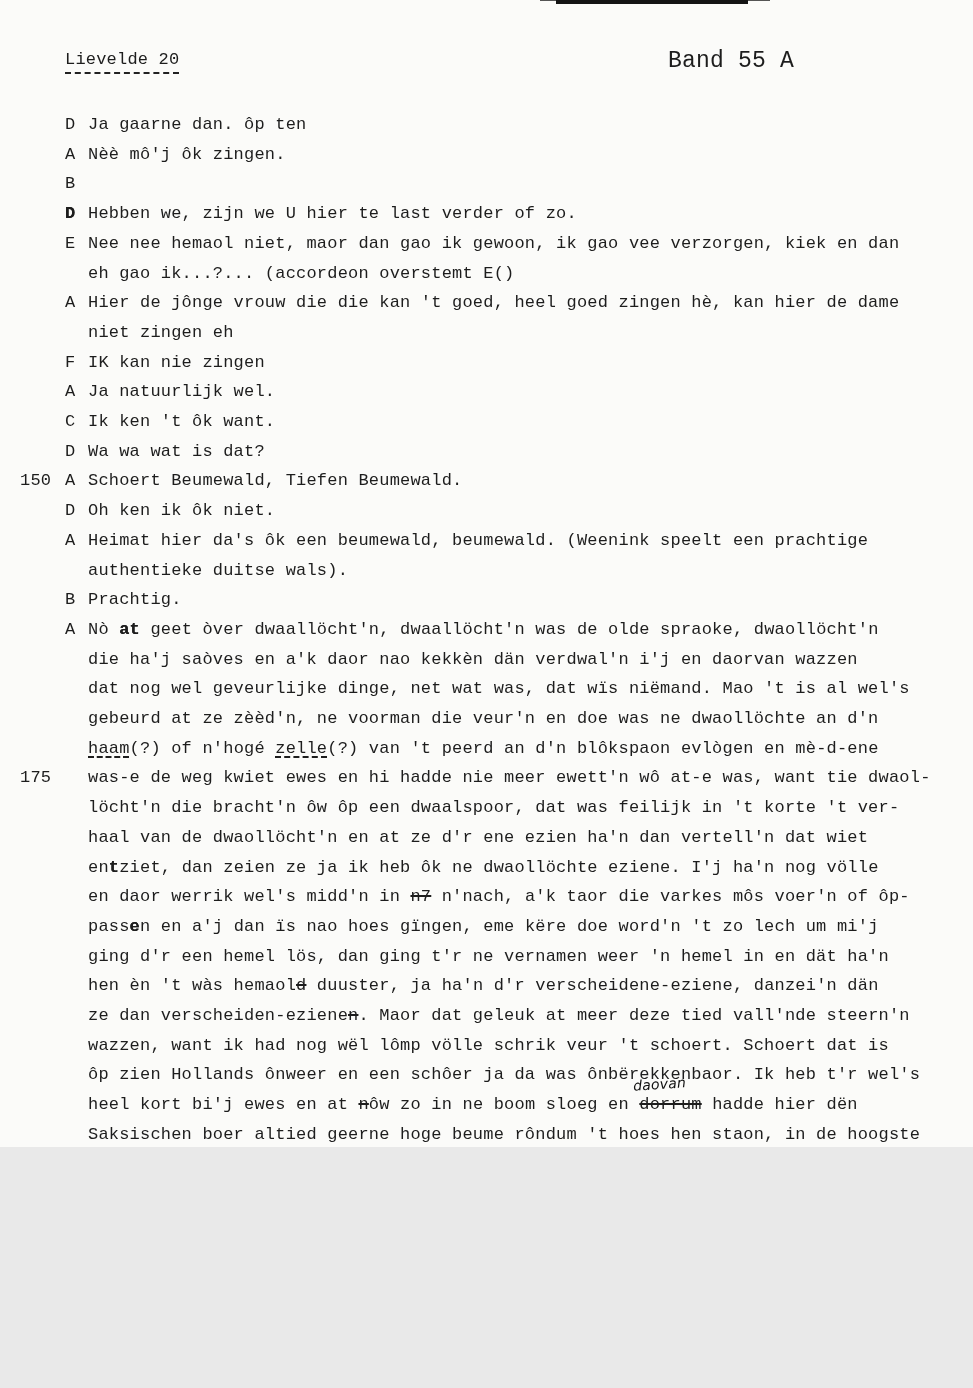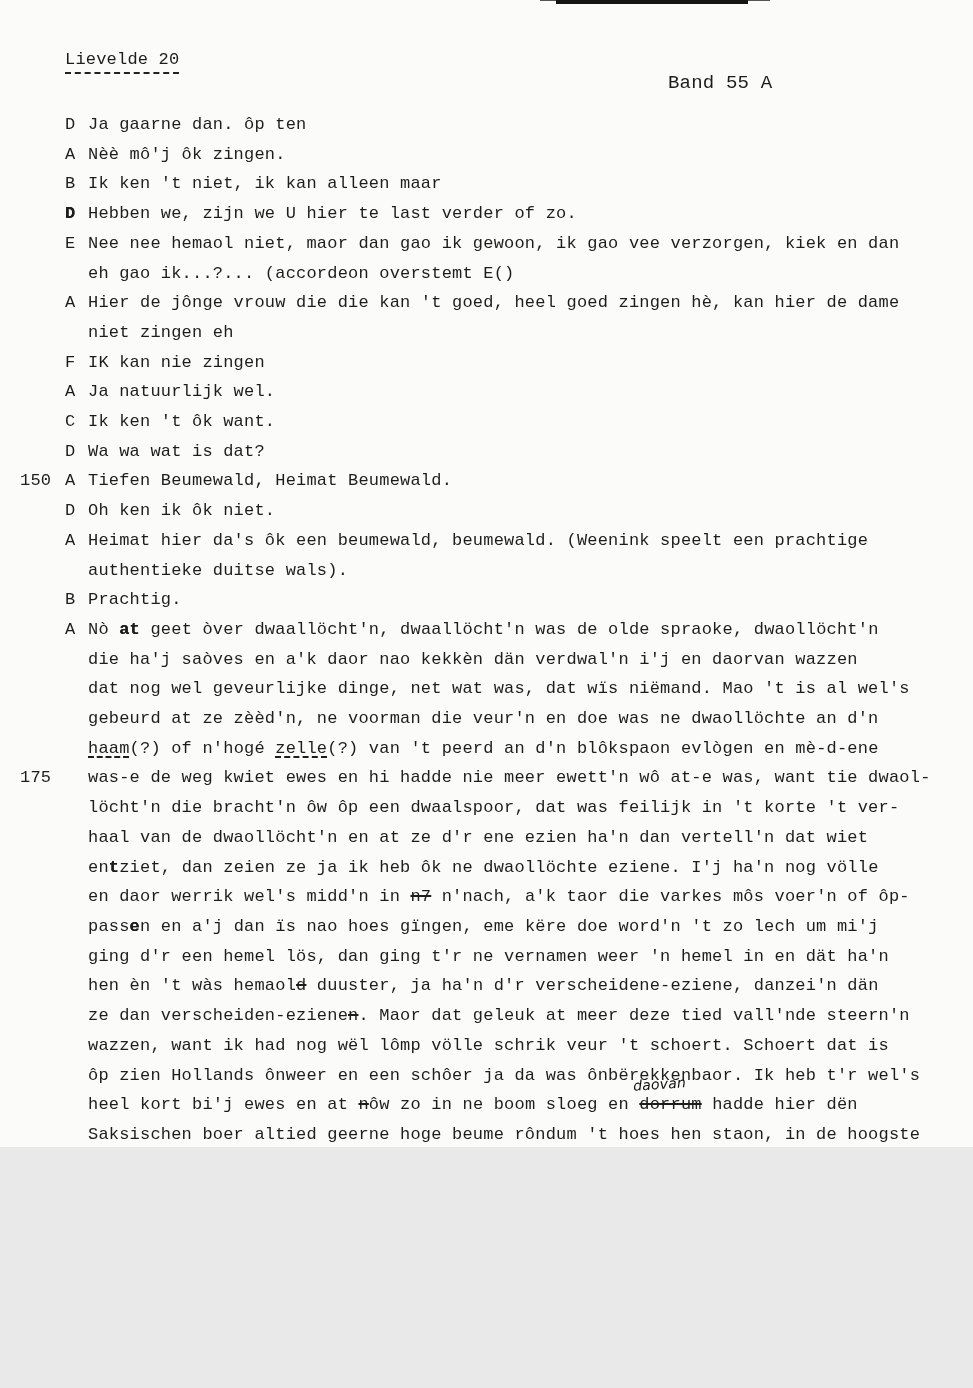--- a/index.html
+++ b/index.html
@@ -24,21 +24,21 @@
     background:#555;
   }
   .header-title{
     position:absolute;top:50px;left:65px;
     font-size:17px;letter-spacing:.2px;
     border-bottom:2px dashed #222;
     padding-bottom:3px;
   }
   .header-band{
     position:absolute;top:48px;left:668px;
-    font-size:19px;letter-spacing:.2px;margin-top:24px;
+    font-size:23px;letter-spacing:.2px;
   }
   .transcript{
     position:absolute;top:110px;left:88px;width:860px;
     font-size:17px;letter-spacing:.2px;
     line-height:29.7px;
   }
   .line{position:relative;min-height:29.7px;white-space:nowrap;}
   .line.gap{margin-top:0;}
   .lineno{position:absolute;left:-68px;}
   .sp{position:absolute;left:-23px;}
@@ -59,31 +59,31 @@
 <body>
 
 <div class="page">
   <div class="top-edge-thin"></div>
   <div class="top-edge"></div>
   <div class="header-title">Lievelde 20</div>
   <div class="header-band">Band 55 A</div>
   <div class="transcript">
       <div class="line"><span class="sp">D</span><span class="txt"><span>Ja gaarne dan. ôp ten</span></span></div>
       <div class="line"><span class="sp">A</span><span class="txt"><span>Nèè mô'j ôk zingen.</span></span></div>
-      <div class="line"><span class="sp">B</span><span class="txt"><span>Ik ken 't niet, ik kan alleen maar</span></span></div>
+      <div class="line"><span class="sp">B</span></div>
       <div class="line"><span class="sp bold">D</span><span class="txt"><span>Hebben we, zijn we U hier te last verder of zo.</span></span></div>
       <div class="line"><span class="sp">E</span><span class="txt"><span>Nee nee hemaol niet, maor dan gao ik gewoon, ik gao vee verzorgen, kiek en dan</span></span></div>
       <div class="line"><span class="txt"><span>eh gao ik...?... (accordeon overstemt E()</span></span></div>
       <div class="line"><span class="sp">A</span><span class="txt"><span>Hier de jônge vrouw die die kan 't goed, heel goed zingen hè, kan hier de dame</span></span></div>
       <div class="line"><span class="txt"><span>niet zingen eh</span></span></div>
       <div class="line"><span class="sp">F</span><span class="txt"><span>IK kan nie zingen</span></span></div>
       <div class="line"><span class="sp">A</span><span class="txt"><span>Ja natuurlijk wel.</span></span></div>
       <div class="line"><span class="sp">C</span><span class="txt"><span>Ik ken 't ôk want.</span></span></div>
       <div class="line"><span class="sp">D</span><span class="txt"><span>Wa wa wat is dat?</span></span></div>
-      <div class="line"><span class="lineno">150</span><span class="sp">A</span><span class="txt"><span>Tiefen Beumewald, Heimat Beumewald.</span></span></div>
+      <div class="line"><span class="lineno">150</span><span class="sp">A</span><span class="txt"><span>Schoert Beumewald, Tiefen Beumewald.</span></span></div>
       <div class="line"><span class="sp">D</span><span class="txt"><span>Oh ken ik ôk niet.</span></span></div>
       <div class="line"><span class="sp">A</span><span class="txt"><span>Heimat hier da's ôk een beumewald, beumewald. (Weenink speelt een prachtige</span></span></div>
       <div class="line"><span class="txt"><span>authentieke duitse wals).</span></span></div>
       <div class="line"><span class="sp">B</span><span class="txt"><span>Prachtig.</span></span></div>
       <div class="line"><span class="sp">A</span><span class="txt"><span>Nò </span><span class="bold">at</span><span> geet òver dwaallöcht'n, dwaallöcht'n was de olde spraoke, dwaollöcht'n</span></span></div>
       <div class="line"><span class="txt"><span>die ha'j saòves en a'k daor nao kekkèn dän verdwal'n i'j en daorvan wazzen</span></span></div>
       <div class="line"><span class="txt"><span>dat nog wel geveurlijke dinge, net wat was, dat wïs niëmand. Mao 't is al wel's</span></span></div>
       <div class="line"><span class="txt"><span>gebeurd at ze zèèd'n, ne voorman die veur'n en doe was ne dwaollöchte an d'n</span></span></div>
       <div class="line"><span class="txt"><span class="underline">haam</span><span>(?) of n'hogé </span><span class="underline">zelle</span><span>(?) van 't peerd an d'n blôkspaon  evlògen en mè-d-ene</span></span></div>
       <div class="line"><span class="lineno">175</span><span class="txt"><span>was-e de weg kwiet ewes en hi hadde nie meer ewett'n wô at-e was, want tie dwaol-</span></span></div>

